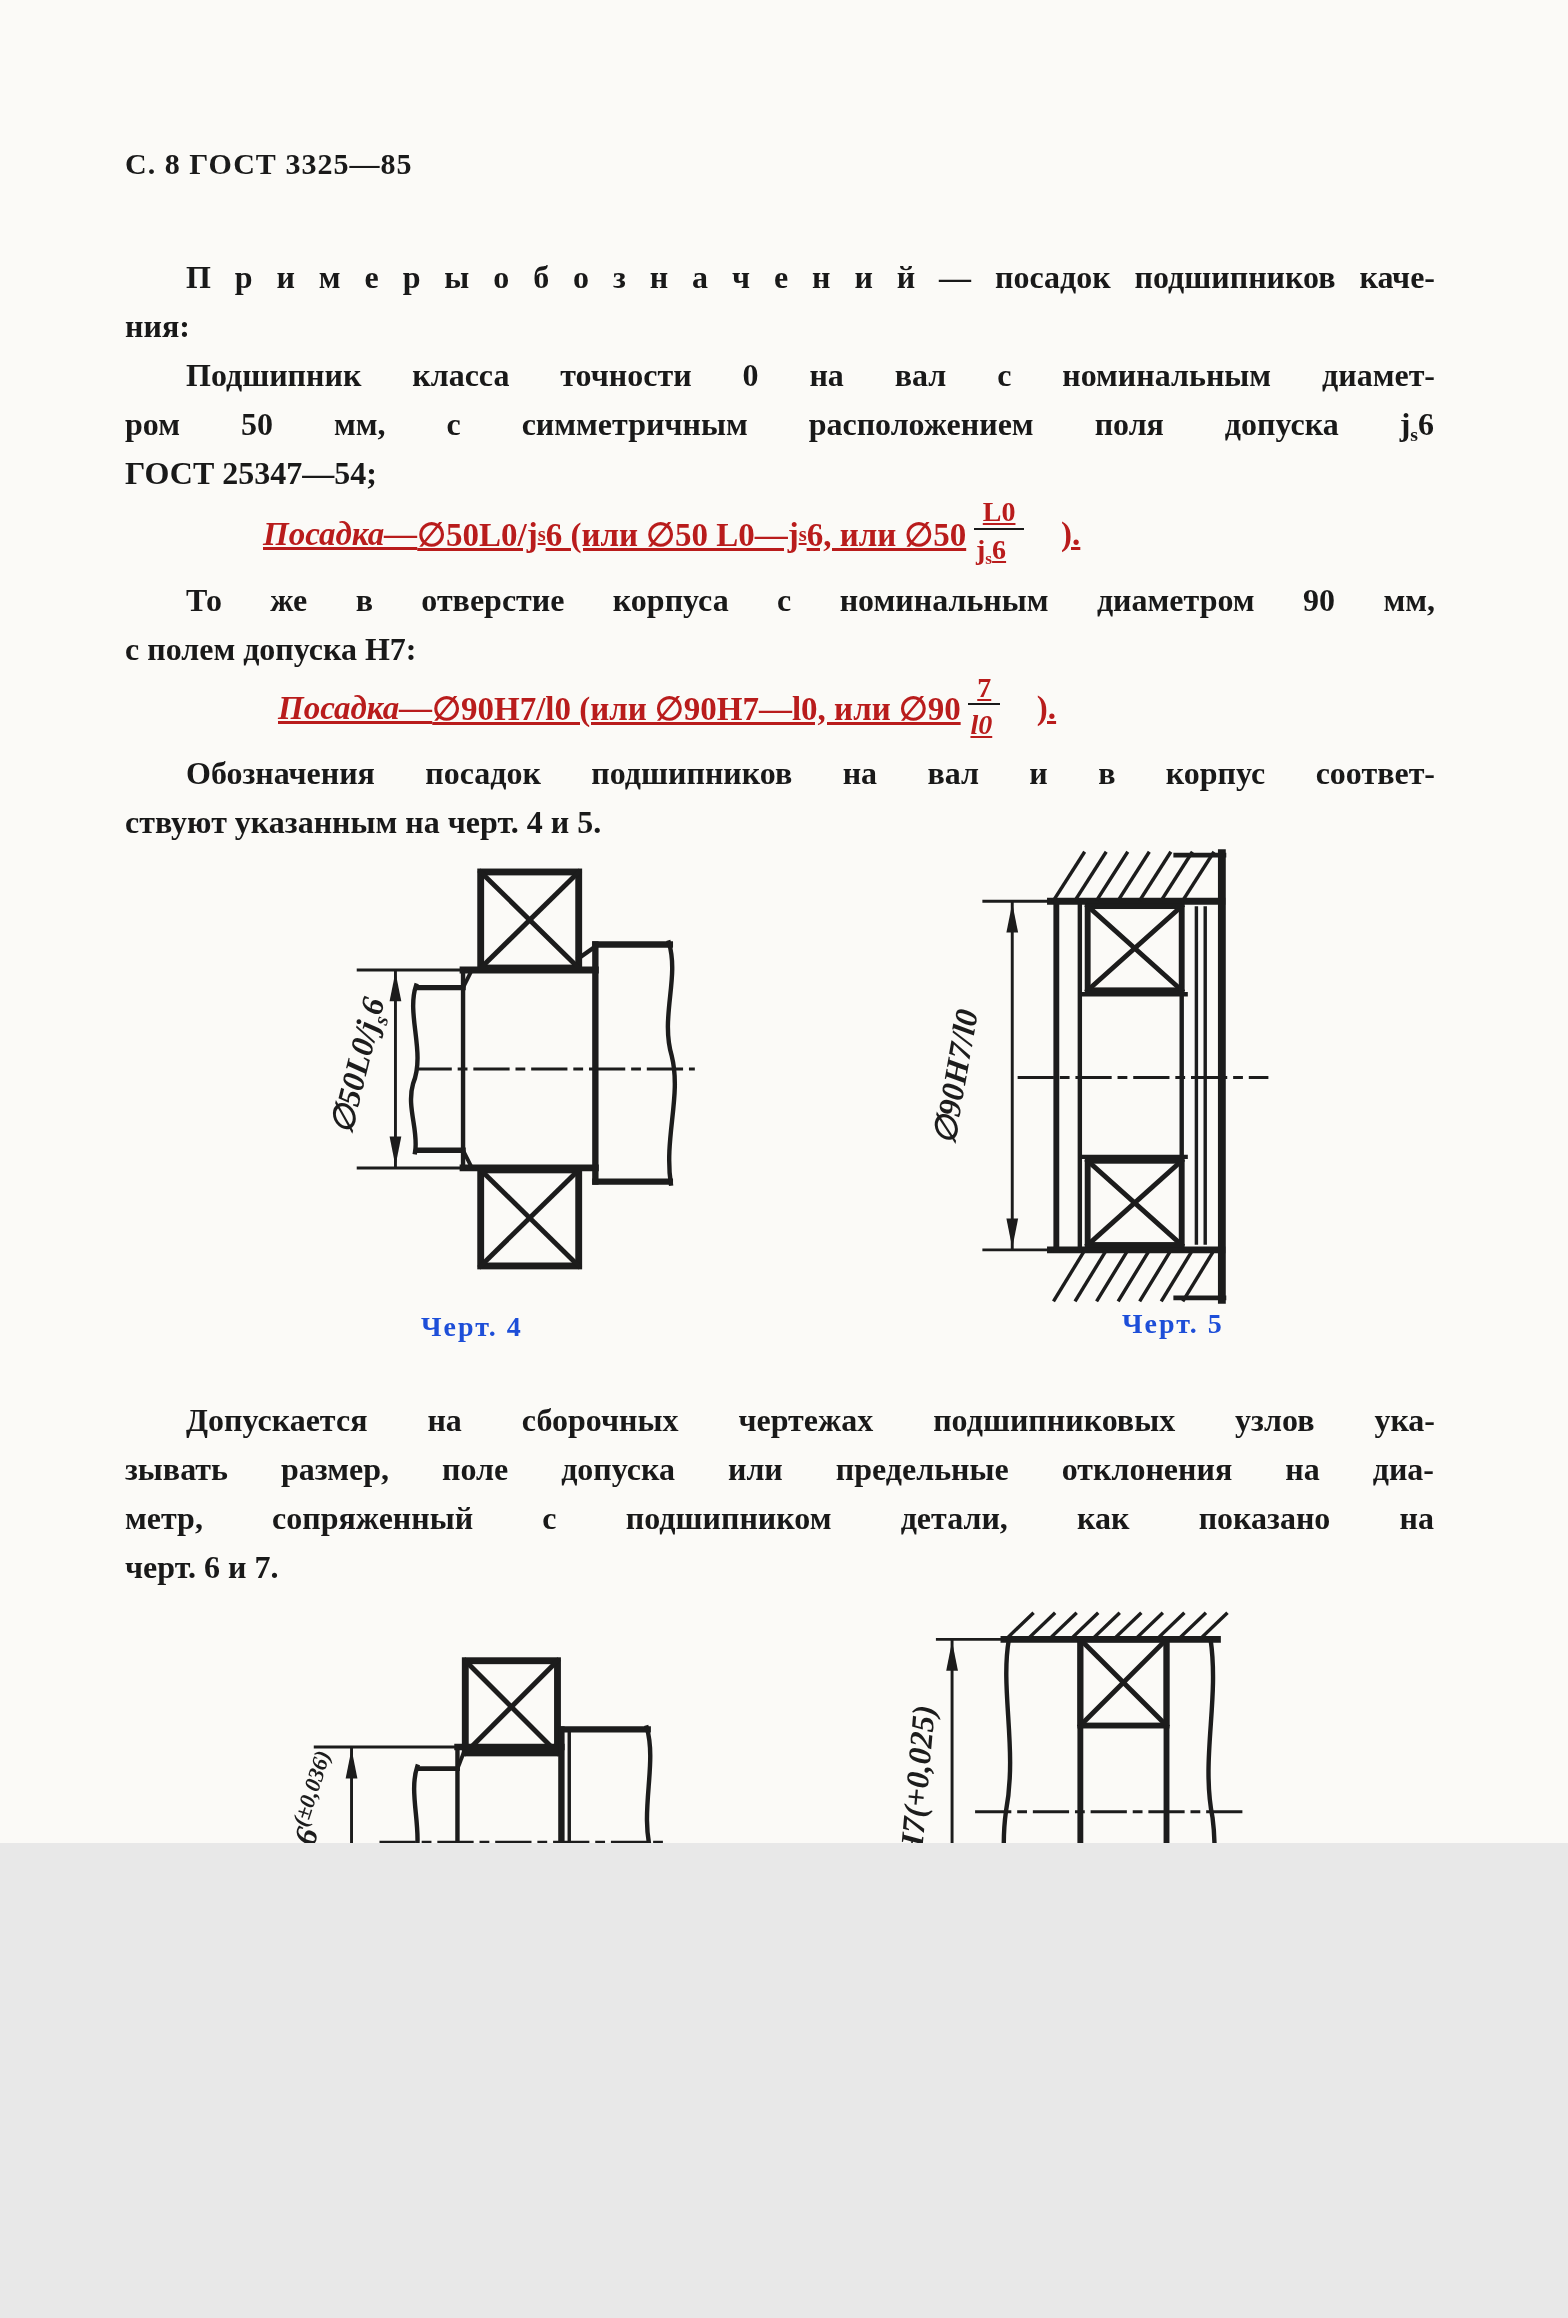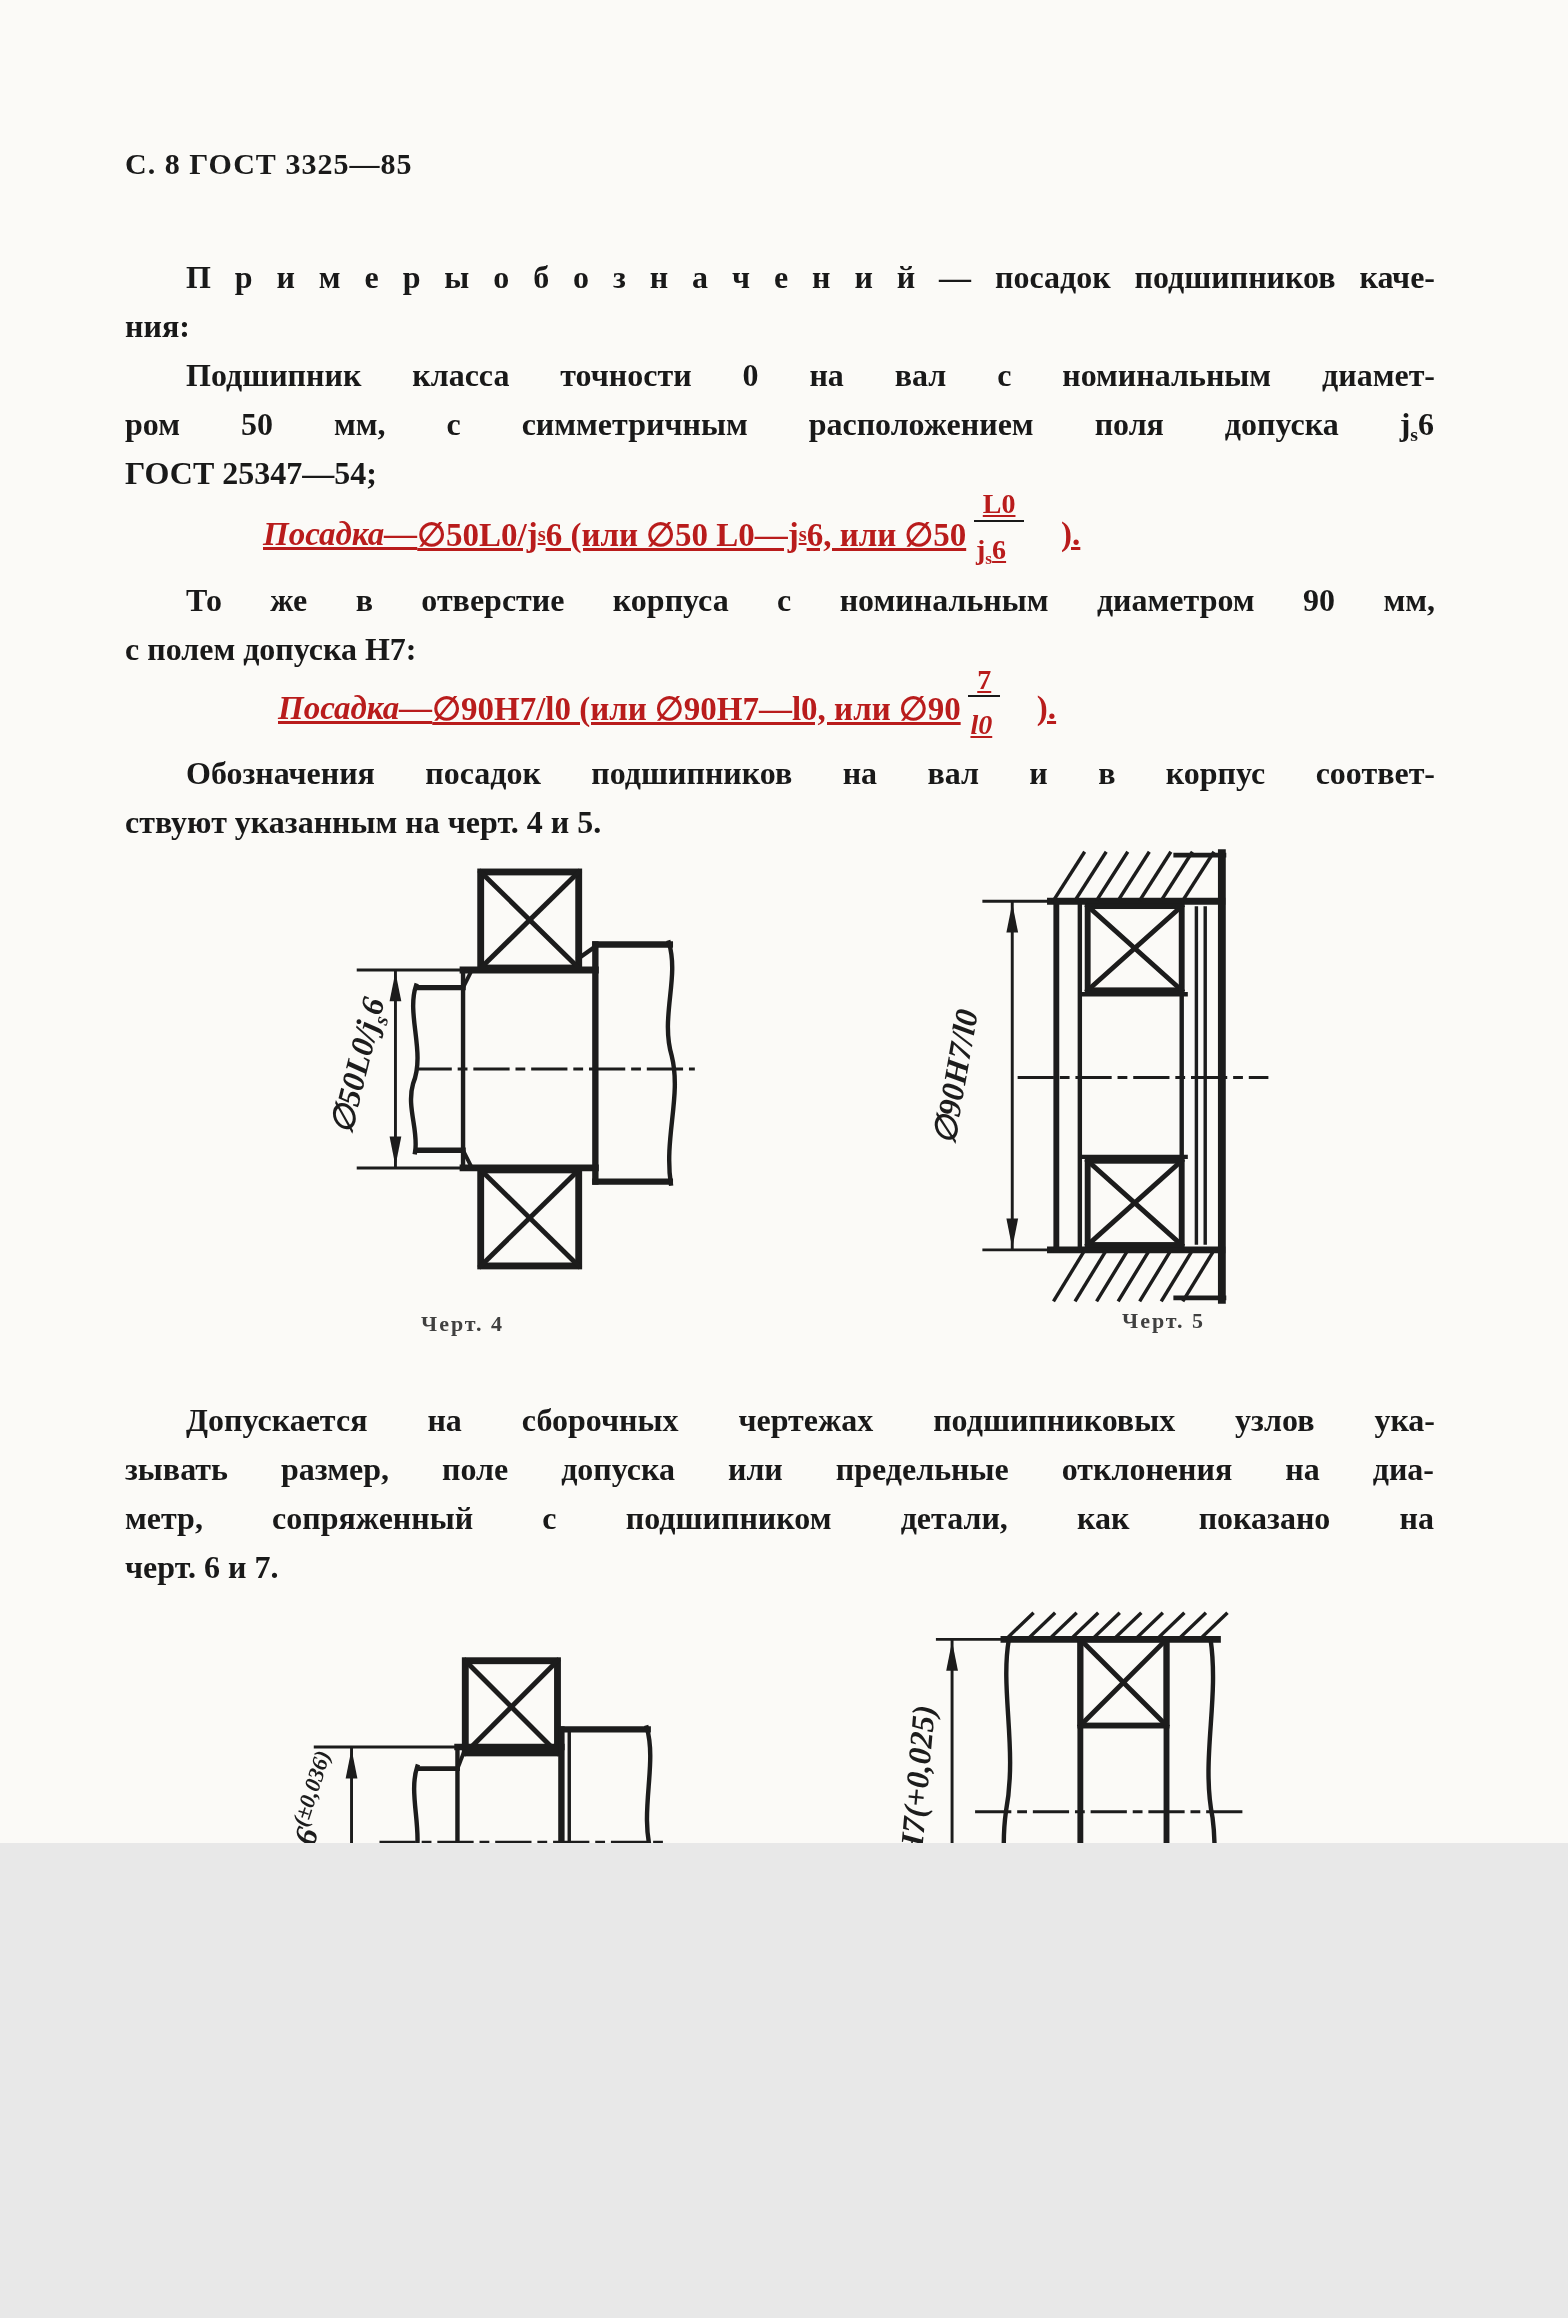--- a/index.html
+++ b/index.html
@@ -28,25 +28,25 @@
     display:flex;align-items:center;
     font-size:33px;font-weight:bold;color:#b91c1c;text-decoration:underline;
   }
   .formula span{white-space:pre;}
   .it{font-style:italic;}
   .frac{
     display:inline-flex;flex-direction:column;align-items:flex-start;
     font-size:28px;line-height:1.12;margin:0 7.8px;
   }
   .frac .num{border-bottom:2.9px solid #191919;padding:0 8.8px;}
-  .frac .den{padding:12px 2px;}
+  .frac .den{padding:4px 2px;}
   .close{margin-left:29px;}
   .caption{
-    position:absolute;font-size:22px;font-weight:bold;letter-spacing:2px;
-    color:#404040;
+    position:absolute;font-size:28px;font-weight:bold;letter-spacing:2px;
+    color:#1d4ed8;
   }
   svg.fig{position:absolute;}
   svg.fig text{
     font-family:"Liberation Serif","DejaVu Serif",serif;
     font-style:italic;font-weight:bold;
     font-size:33px;fill:#1c1c1c;stroke:none;
   }
   svg.fig .svgsub{font-size:21px;}
   svg.fig .svgsup{font-size:23px;}
 </style>

